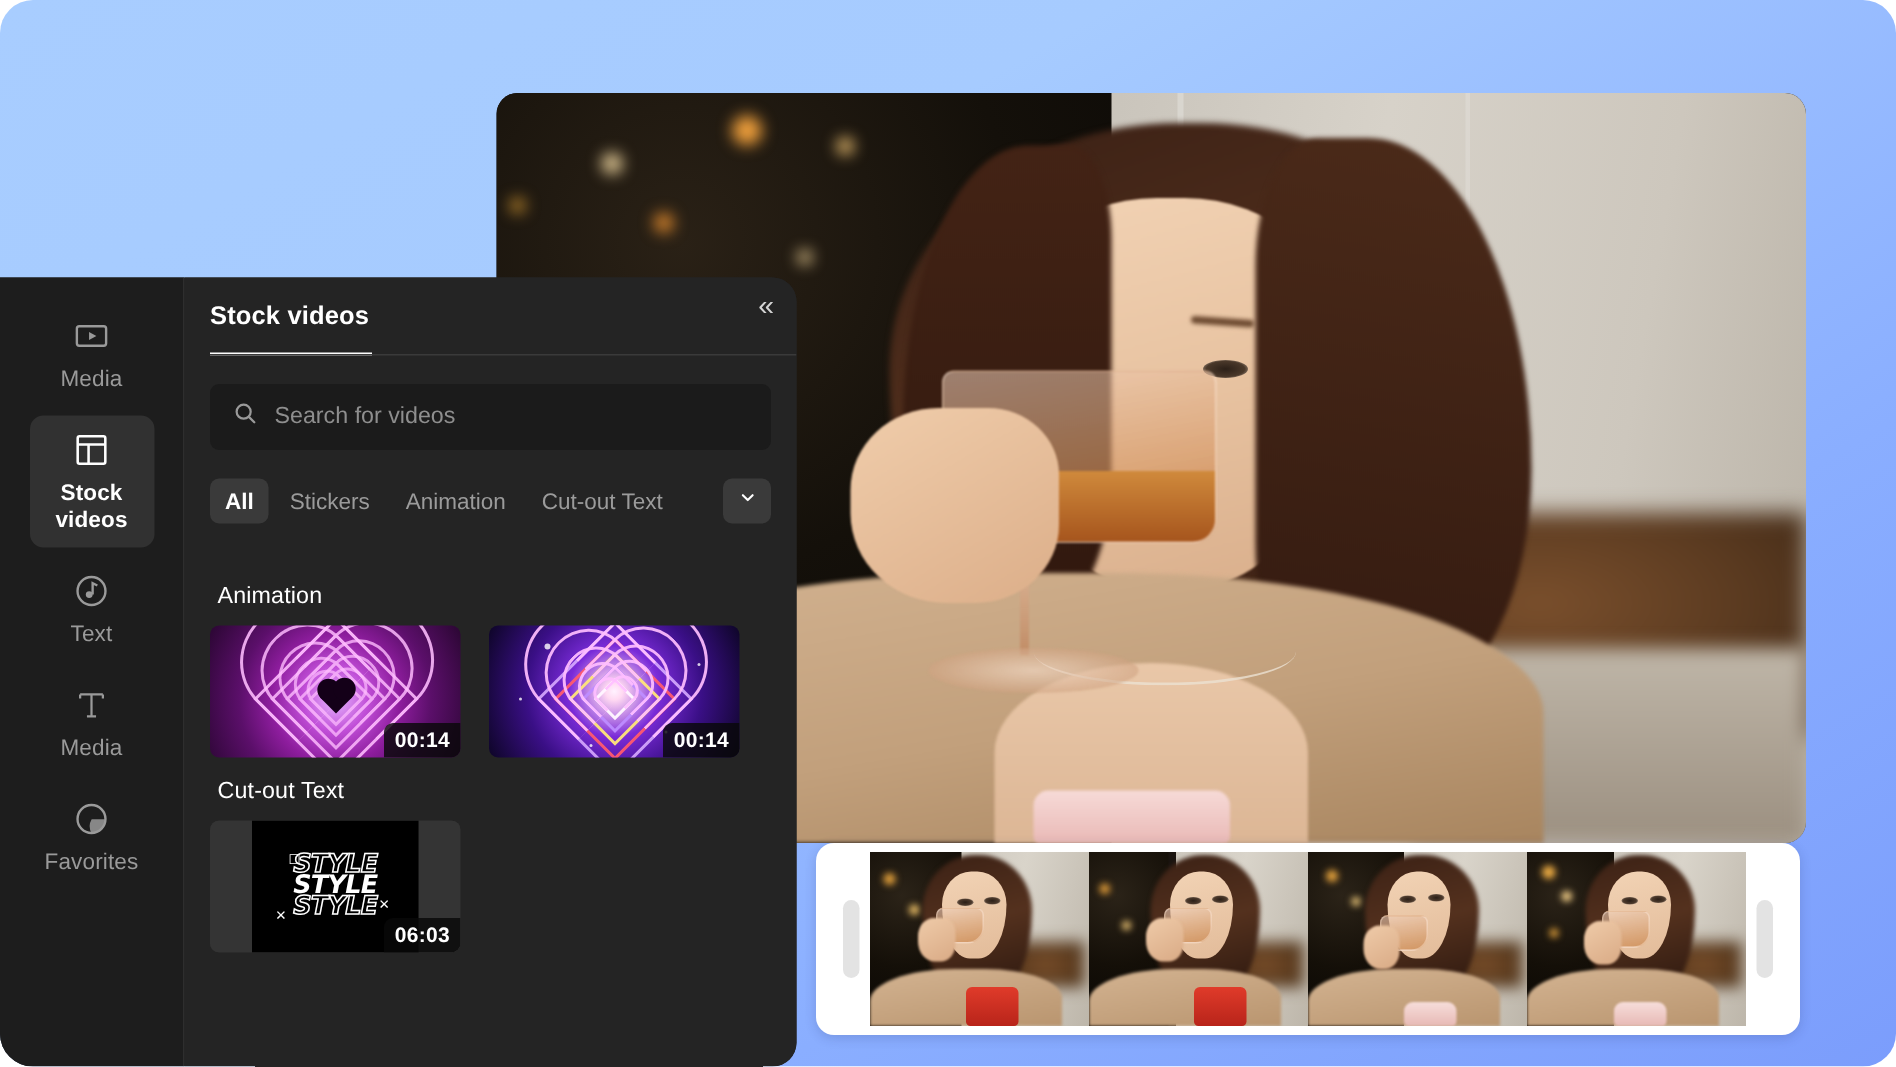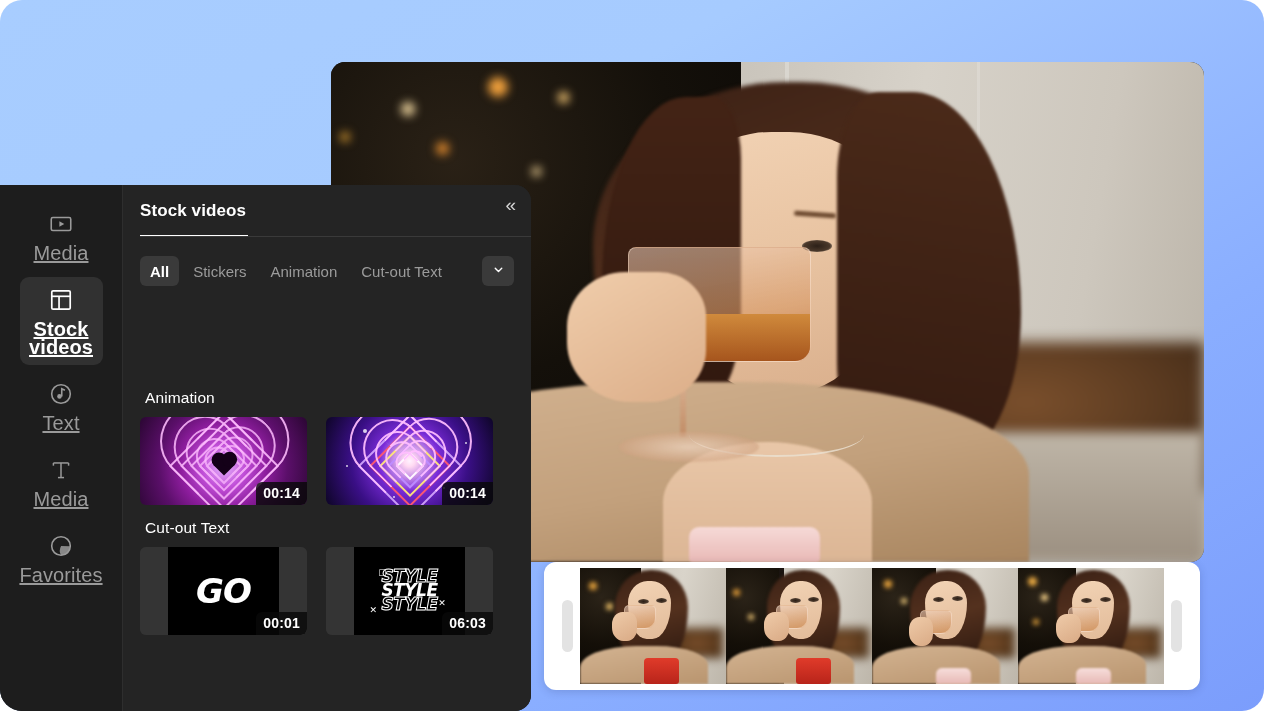--- a/index.html
+++ b/index.html
@@ -154,23 +154,22 @@
     width:83px; padding:10px 0 9px; margin-bottom:6px;
     display:flex; flex-direction:column; align-items:center; gap:7px;
     border-radius:9px; cursor:pointer;
   }
   .rail-item.active { background:#313131; }
   .rail-ico { width:26px; height:26px; display:block; }
   .rail-ico path, .rail-ico rect, .rail-ico circle, .rail-ico line, .rail-ico polygon {
     vector-effect:non-scaling-stroke;
   }
   .rail-label {
-    font-size:20px; line-height:18px; text-align:center; color:#9a9a9a;
+    font-size:15px; line-height:18px; text-align:center; color:#9a9a9a;
     letter-spacing:.1px;
-    text-decoration:underline;
   }
   .rail-item.active .rail-label { color:#ffffff; font-weight:600; }
 
   
   #content-panel {
     position:absolute; left:123px; top:0; width:408px; height:526px;
     background:#242424; border-radius:0 16px 16px 0;
     overflow:hidden;
   }
   #panel-header {
@@ -485,20 +484,31 @@
 
     <div id="content-panel">
 
       <div id="panel-header">
         <div id="panel-title">Stock videos</div>
         <div id="panel-title-underline"></div>
         <div id="header-rule"></div>
         <div id="collapse-btn">«</div>
       </div>
 
+      <div id="search-row">
+        <div id="search-box">
+          <span id="search-icon-wrap">
+            <svg id="search-icon" viewBox="0 0 24 24" fill="none" stroke="#9a9a9a" stroke-width="2.1">
+              <circle cx="10.5" cy="10.5" r="6.6"></circle>
+              <line x1="15.4" y1="15.4" x2="20.5" y2="20.5" stroke-linecap="round"></line>
+            </svg>
+          </span>
+          <input id="search-input" type="text" placeholder="Search for videos" style="">
+        </div>
+      </div>
 
       <div id="filter-row">
         <div class="chip active">All</div>
         <div class="chip">Stickers</div>
         <div class="chip">Animation</div>
         <div class="chip">Cut-out Text</div>
         <div id="chip-more">
           <span>
             <svg width="13" height="13" viewBox="0 0 24 24" fill="none" stroke="#ffffff" stroke-width="2.6" stroke-linecap="round" stroke-linejoin="round">
               <polyline points="6,9.5 12,15.5 18,9.5"></polyline>
@@ -538,28 +548,20 @@
               <div class="star" style="left:40%;top:90%;"></div>
             </div>
             <div class="thumb-dur">00:14</div>
           </div>
 
         </div>
 
         <div class="section-title">Cut-out Text</div>
         <div class="thumb-grid">
 
-          <div class="thumb cutout">
-            <div class="cutout-side"></div>
-            <div class="cutout-mid">
-              <span class="go-text">GO</span>
-            </div>
-            <div class="cutout-side"></div>
-            <div class="thumb-dur">00:01</div>
-          </div>
 
           <div class="thumb cutout">
             <div class="cutout-side"></div>
             <div class="cutout-mid">
               <div class="style-stack">
                 <span class="style-ol">STYLE</span>
                 <span class="style-fill">STYLE</span>
                 <span class="style-ol">STYLE</span>
               </div>
               <span class="spark" style="left:22%;top:24%;">☐</span>

